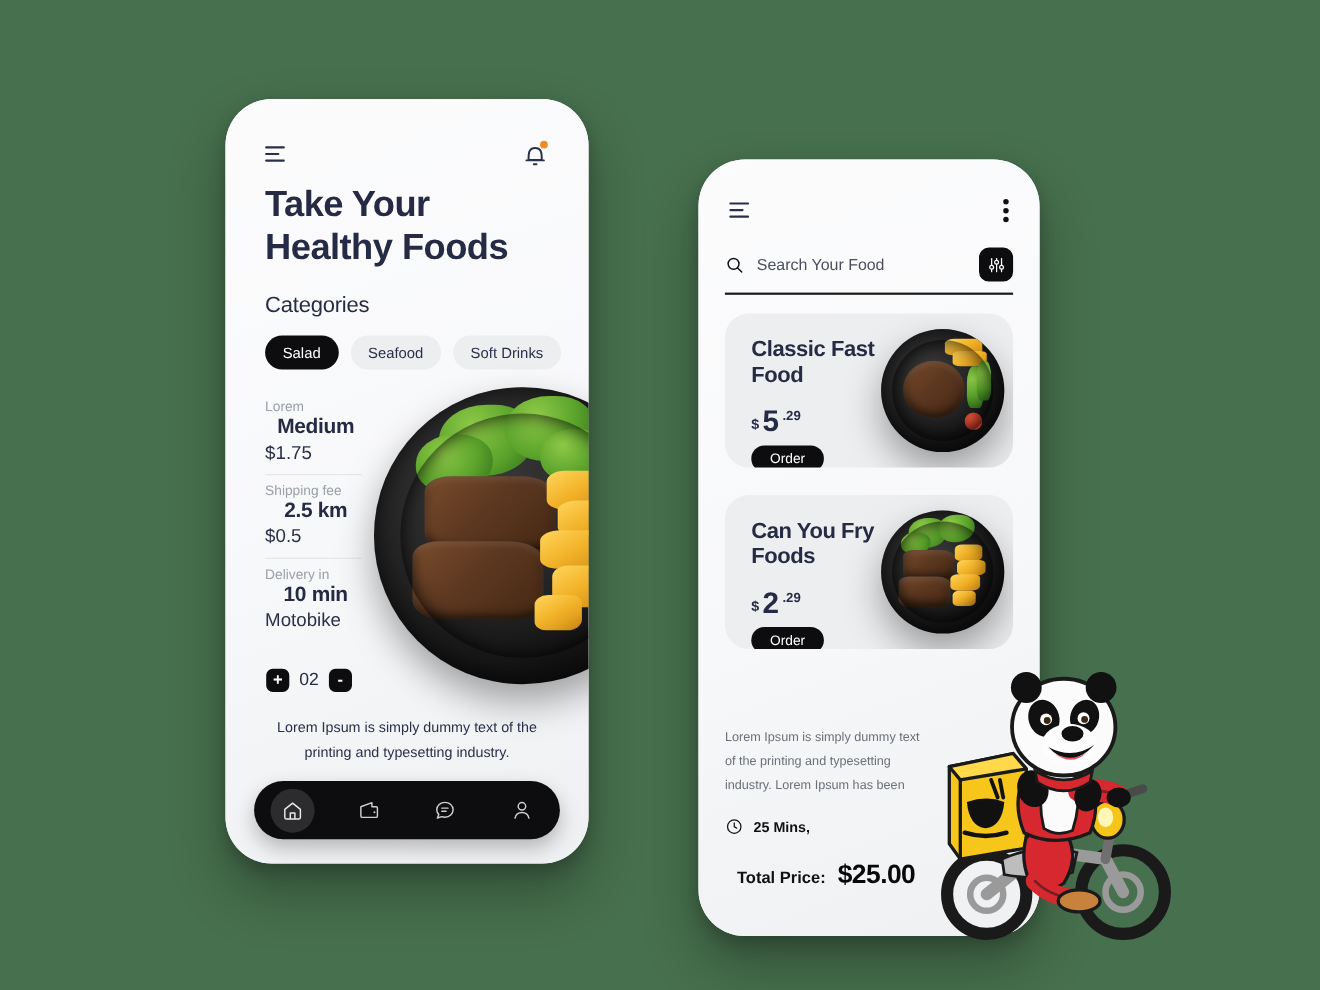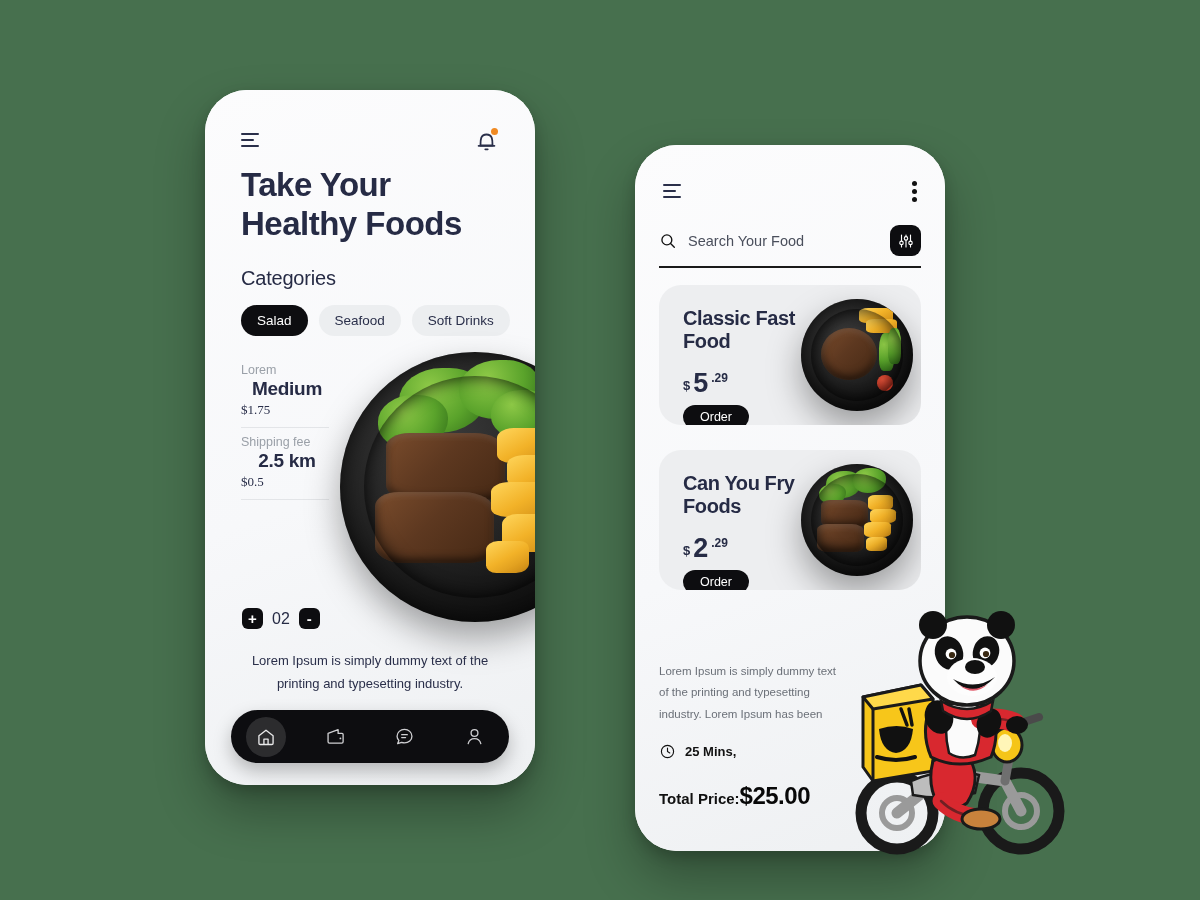--- a/index.html
+++ b/index.html
@@ -65,21 +65,21 @@
   .chip {
     border-radius: 18px; padding: 8px 16px;
     font-size: 13.5px; background: #eceef0; color: #2a2f4a;
     white-space: nowrap; cursor: pointer; font-weight: 500;
   }
   .chip.active { background: #0d0d10; color: #fff; }
 
   .specs { position: absolute; left: 36px; top: 273px; width: 92px; }
   .spec-label { font-size: 12.5px; color: #9aa0a8; margin-bottom: 1px; }
   .spec-value { font-size: 19px; font-weight: 700; color: #262b45; letter-spacing: -0.3px; text-align: center; }
-  .spec-sub  { font-size: 13px; color: #2a2f4a; margin-top: 2px; font-family: Liberation Serif, serif; }
+  .spec-sub  { font-size: 17px; color: #2a2f4a; margin-top: 2px; }
   .spec-div  { height:1px; background:#e3e5e8; margin: 9px 0 7px 0; width: 88px; }
 
   .stepper { position: absolute; left: 37px; top: 518px; display: flex; align-items: center; gap: 9px; }
   .sq-btn {
     width: 21px; height: 21px; border-radius: 6px; background: #0d0d10;
     color: #fff; display: flex; align-items: center; justify-content: center;
     font-size: 15px; font-weight: 700; line-height: 1; cursor: pointer;
   }
   .qty { font-size: 16px; color: #262b45; font-weight: 500; }
 
@@ -175,22 +175,22 @@
   .dt-body {
     position: absolute; left: 24px; top: 516px; width: 178px;
     font-size: 11.5px; line-height: 1.85; color: #6b7078;
   }
   .dt-mins {
     position: absolute; left: 24px; top: 598px;
     display: flex; align-items: center; gap: 9px;
     font-size: 13px; font-weight: 700; color: #111;
   }
   .dt-total {
-    position: absolute; left: 24px; top: 637px;
-    display: flex; align-items: baseline; 
+    position: absolute; left: 35px; top: 637px;
+    display: flex; align-items: baseline; gap: 11px;
   }
   .dt-total-label { font-size: 15px; font-weight: 700; color: #111; }
   .dt-total-value { font-size: 24px; font-weight: 800; color: #080808; letter-spacing: -0.5px; }
 
   
   #mascot { position: absolute; left: 855px; top: 605px; width: 215px; height: 260px; }
 </style>
 </head>
 <body>
 
@@ -230,20 +230,25 @@
           <div class="spec-value">Medium</div>
           <div class="spec-sub">$1.75</div>
         </div>
         <div class="spec-div"></div>
         <div>
           <div class="spec-label">Shipping fee</div>
           <div class="spec-value">2.5 km</div>
           <div class="spec-sub">$0.5</div>
         </div>
         <div class="spec-div"></div>
+        <div>
+          <div class="spec-label">Delivery in</div>
+          <div class="spec-value">10 min</div>
+          <div class="spec-sub">Motobike</div>
+        </div>
       </div>
 
       <div class="plate" id="plate-main">
         <div class="f green" style="left:22%;top:6%;width:32%;height:24%;"></div>
         <div class="f green" style="left:44%;top:3%;width:30%;height:22%;"></div>
         <div class="f green" style="left:14%;top:16%;width:26%;height:20%;"></div>
         <div class="f green" style="left:56%;top:14%;width:22%;height:18%;"></div>
         <div class="f steak" style="left:17%;top:30%;width:44%;height:25%;"></div>
         <div class="f steak" style="left:13%;top:52%;width:44%;height:26%;"></div>
         <div class="f fry" style="left:58%;top:28%;width:22%;height:13%;"></div>

